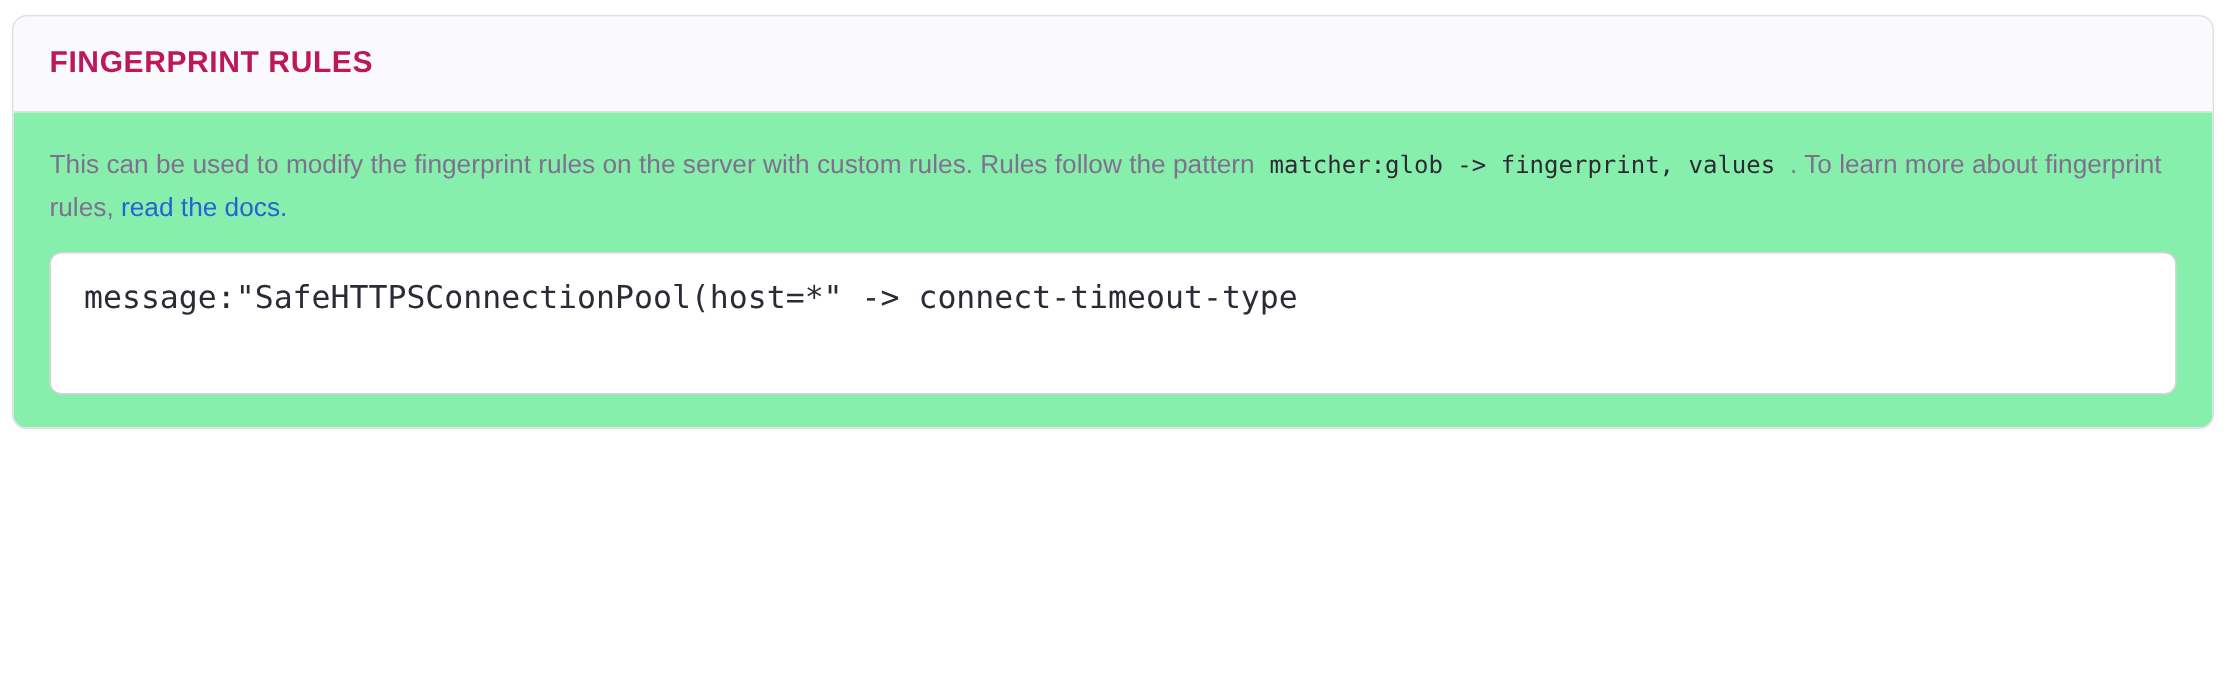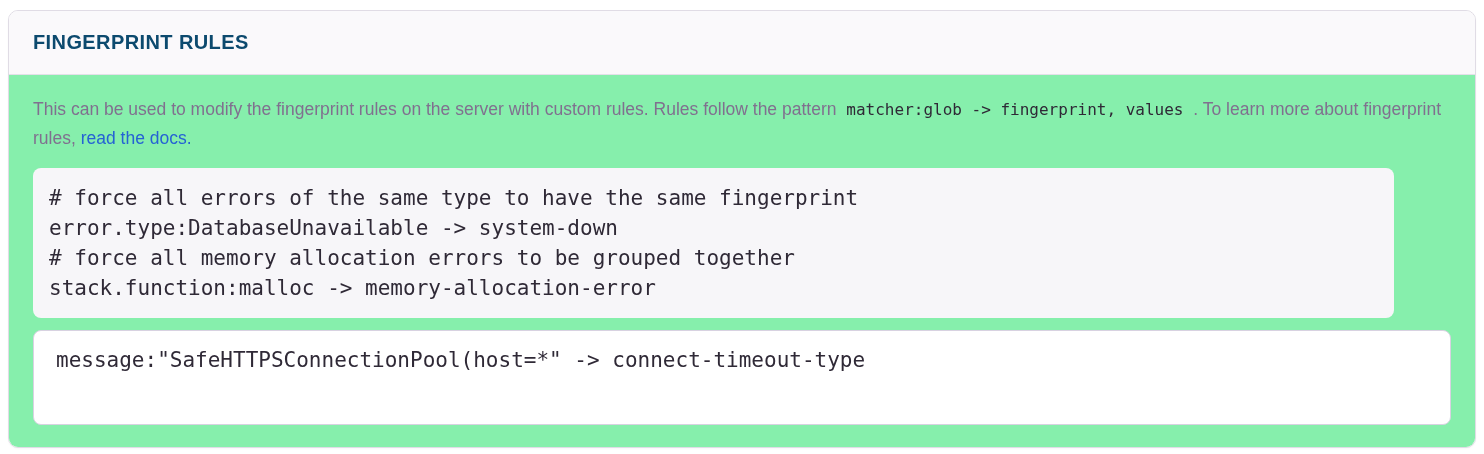--- a/index.html
+++ b/index.html
@@ -18,21 +18,21 @@
     box-shadow: 0 1px 2px rgba(43, 34, 51, 0.03);
   }
 
   .card-header {
     background: #faf9fb;
     border-bottom: 1px solid #e4e0e9;
     padding: 20px 24px;
     font-size: 20px;
     line-height: 23px;
     font-weight: bold;
-    color: #0c4a6e;
+    color: #be185d;
     letter-spacing: 0.4px;
   }
 
   .card-body {
     padding: 20px 24px 22px 24px;
     background: #86efac;
   }
 
   .description {
     margin: 0 0 16px 0;
@@ -96,21 +96,17 @@
 
   <div class="card-body">
 
     <p class="description">
       <span>This can be used to modify the fingerprint rules on the server with custom rules. Rules follow the pattern</span>
       <code class="inline-code">matcher:glob -&gt; fingerprint, values</code>
       <span>. To learn more about fingerprint rules,</span>
       <a class="docs-link" href="#">read the docs.</a>
     </p>
 
-    <pre class="example-block"># force all errors of the same type to have the same fingerprint
-error.type:DatabaseUnavailable -&gt; system-down
-# force all memory allocation errors to be grouped together
-stack.function:malloc -&gt; memory-allocation-error</pre>
 
     <textarea class="rules-textarea" spellcheck="false" style="">message:"SafeHTTPSConnectionPool(host=*" -&gt; connect-timeout-type</textarea>
 
   </div>
 </div>
 
 </body></html>

